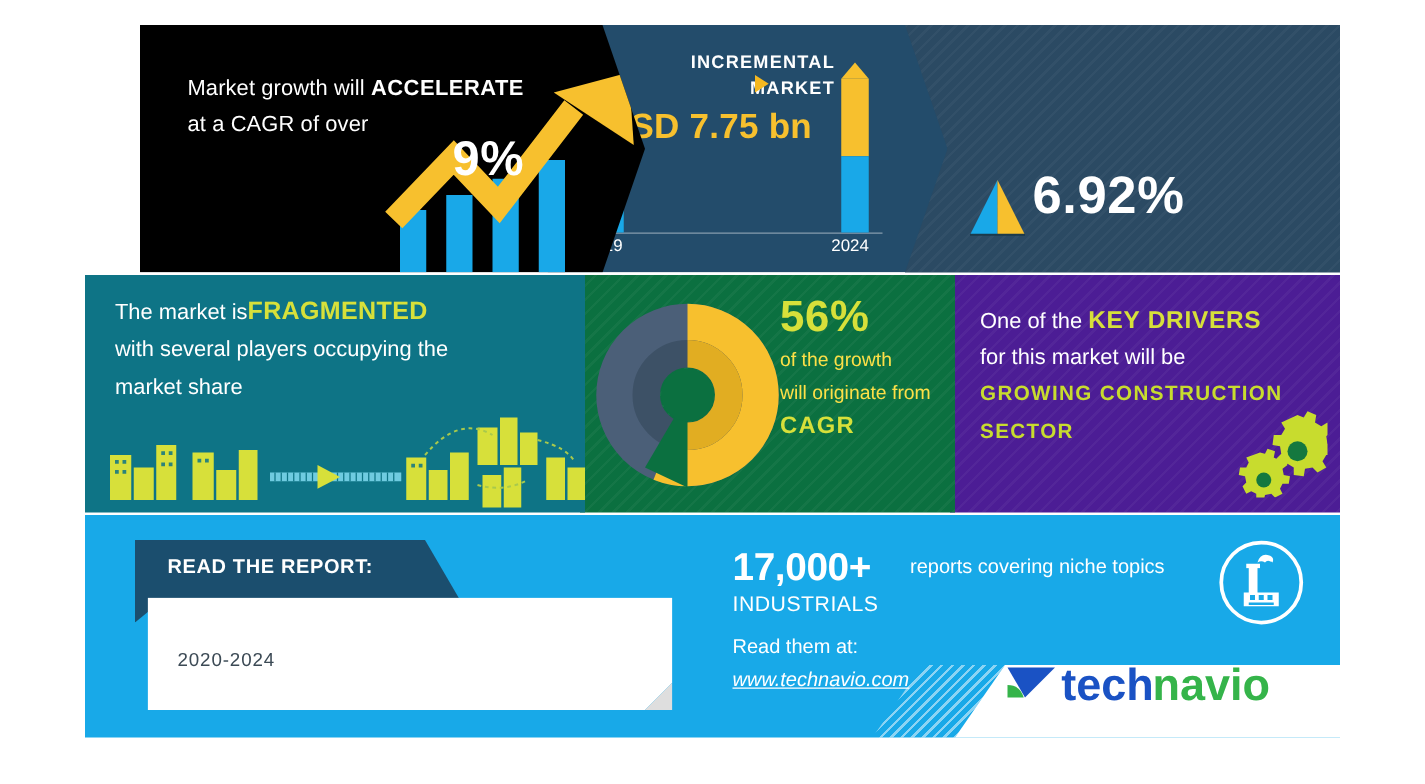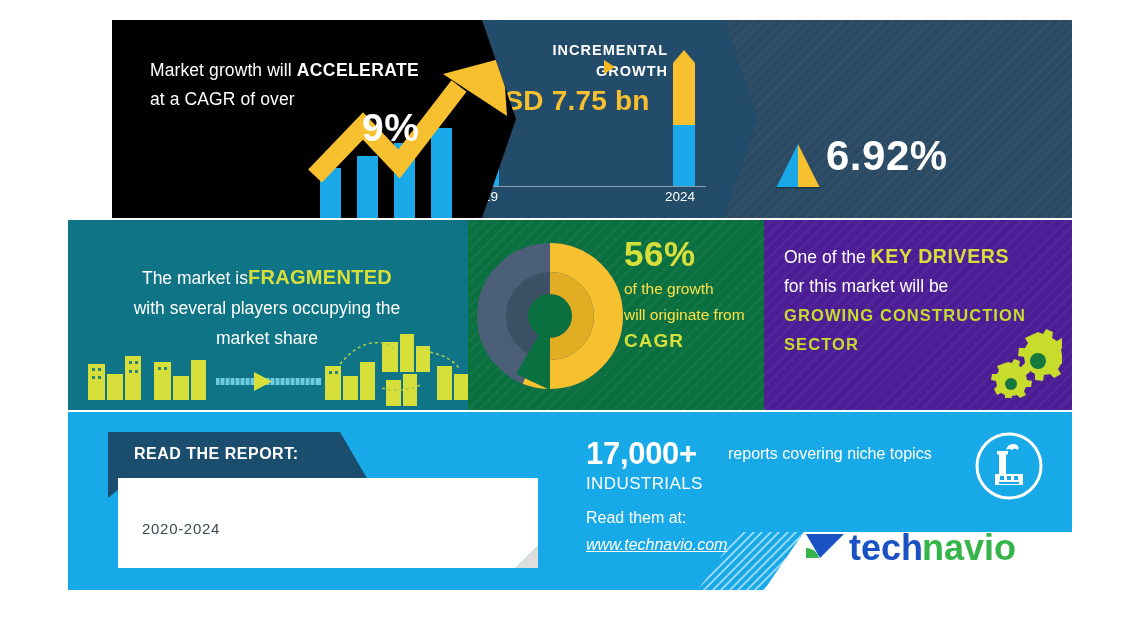--- a/index.html
+++ b/index.html
@@ -130,22 +130,22 @@
     position: absolute; left: 692px; top: 0; width: 312px; height: 190px;
     background: #4c1d95; z-index: 1; overflow: hidden;
   }
   .p6 .hatch, .p5 .hatch {
     position: absolute; inset: 0;
     background-image: repeating-linear-gradient(135deg,
        rgba(255,255,255,0.04) 0 2px, rgba(0,0,0,0) 2px 8px);
   }
 
   .txt4 {
-    position: absolute; left: 24px; top: 42px; width: 350px;
-    color: #ffffff; font-size: 17.5px; line-height: 30px; text-align: center;
+    position: absolute; left: 24px; top: 14px; width: 350px;
+    color: #ffffff; font-size: 17.5px; line-height: 30px;
   }
   .txt4 b { color: #D7E03A; font-weight: bold; font-size: 20px; letter-spacing: .3px; }
 
   .skyline { position: absolute; left: 14px; top: 110px; width: 390px; height: 78px; }
 
   .donut { position: absolute; left: 12px; top: 22px; width: 148px; height: 148px; }
   .pct56 {
     position: absolute; left: 160px; top: 14px;
     color: #D7E03A; font-size: 35px; font-weight: bold; letter-spacing: .5px;
   }
@@ -259,21 +259,21 @@
         <polygon points="24,2 24,46 2,46" fill="#19A8E8"></polygon>
         <polygon points="24,2 46,46 24,46" fill="#F7C02E"></polygon>
         <rect x="2" y="45" width="44" height="1.6" fill="#1B3A4B"></rect>
       </svg>
       <div class="pct692">6.92%</div>
     </div>
 
     <div class="p2">
       <div class="inc-title">
         <span>INCREMENTAL</span><br>
-        <span>GROWTH</span>
+        <span>MARKET</span>
       </div>
       <div class="inc-chev"></div>
       <div class="usd">USD 7.75 bn</div>
 
       <div class="axis"></div>
 
       <div class="minibar mb2019">
         <div class="tip"></div>
         <div class="body"></div>
       </div>

